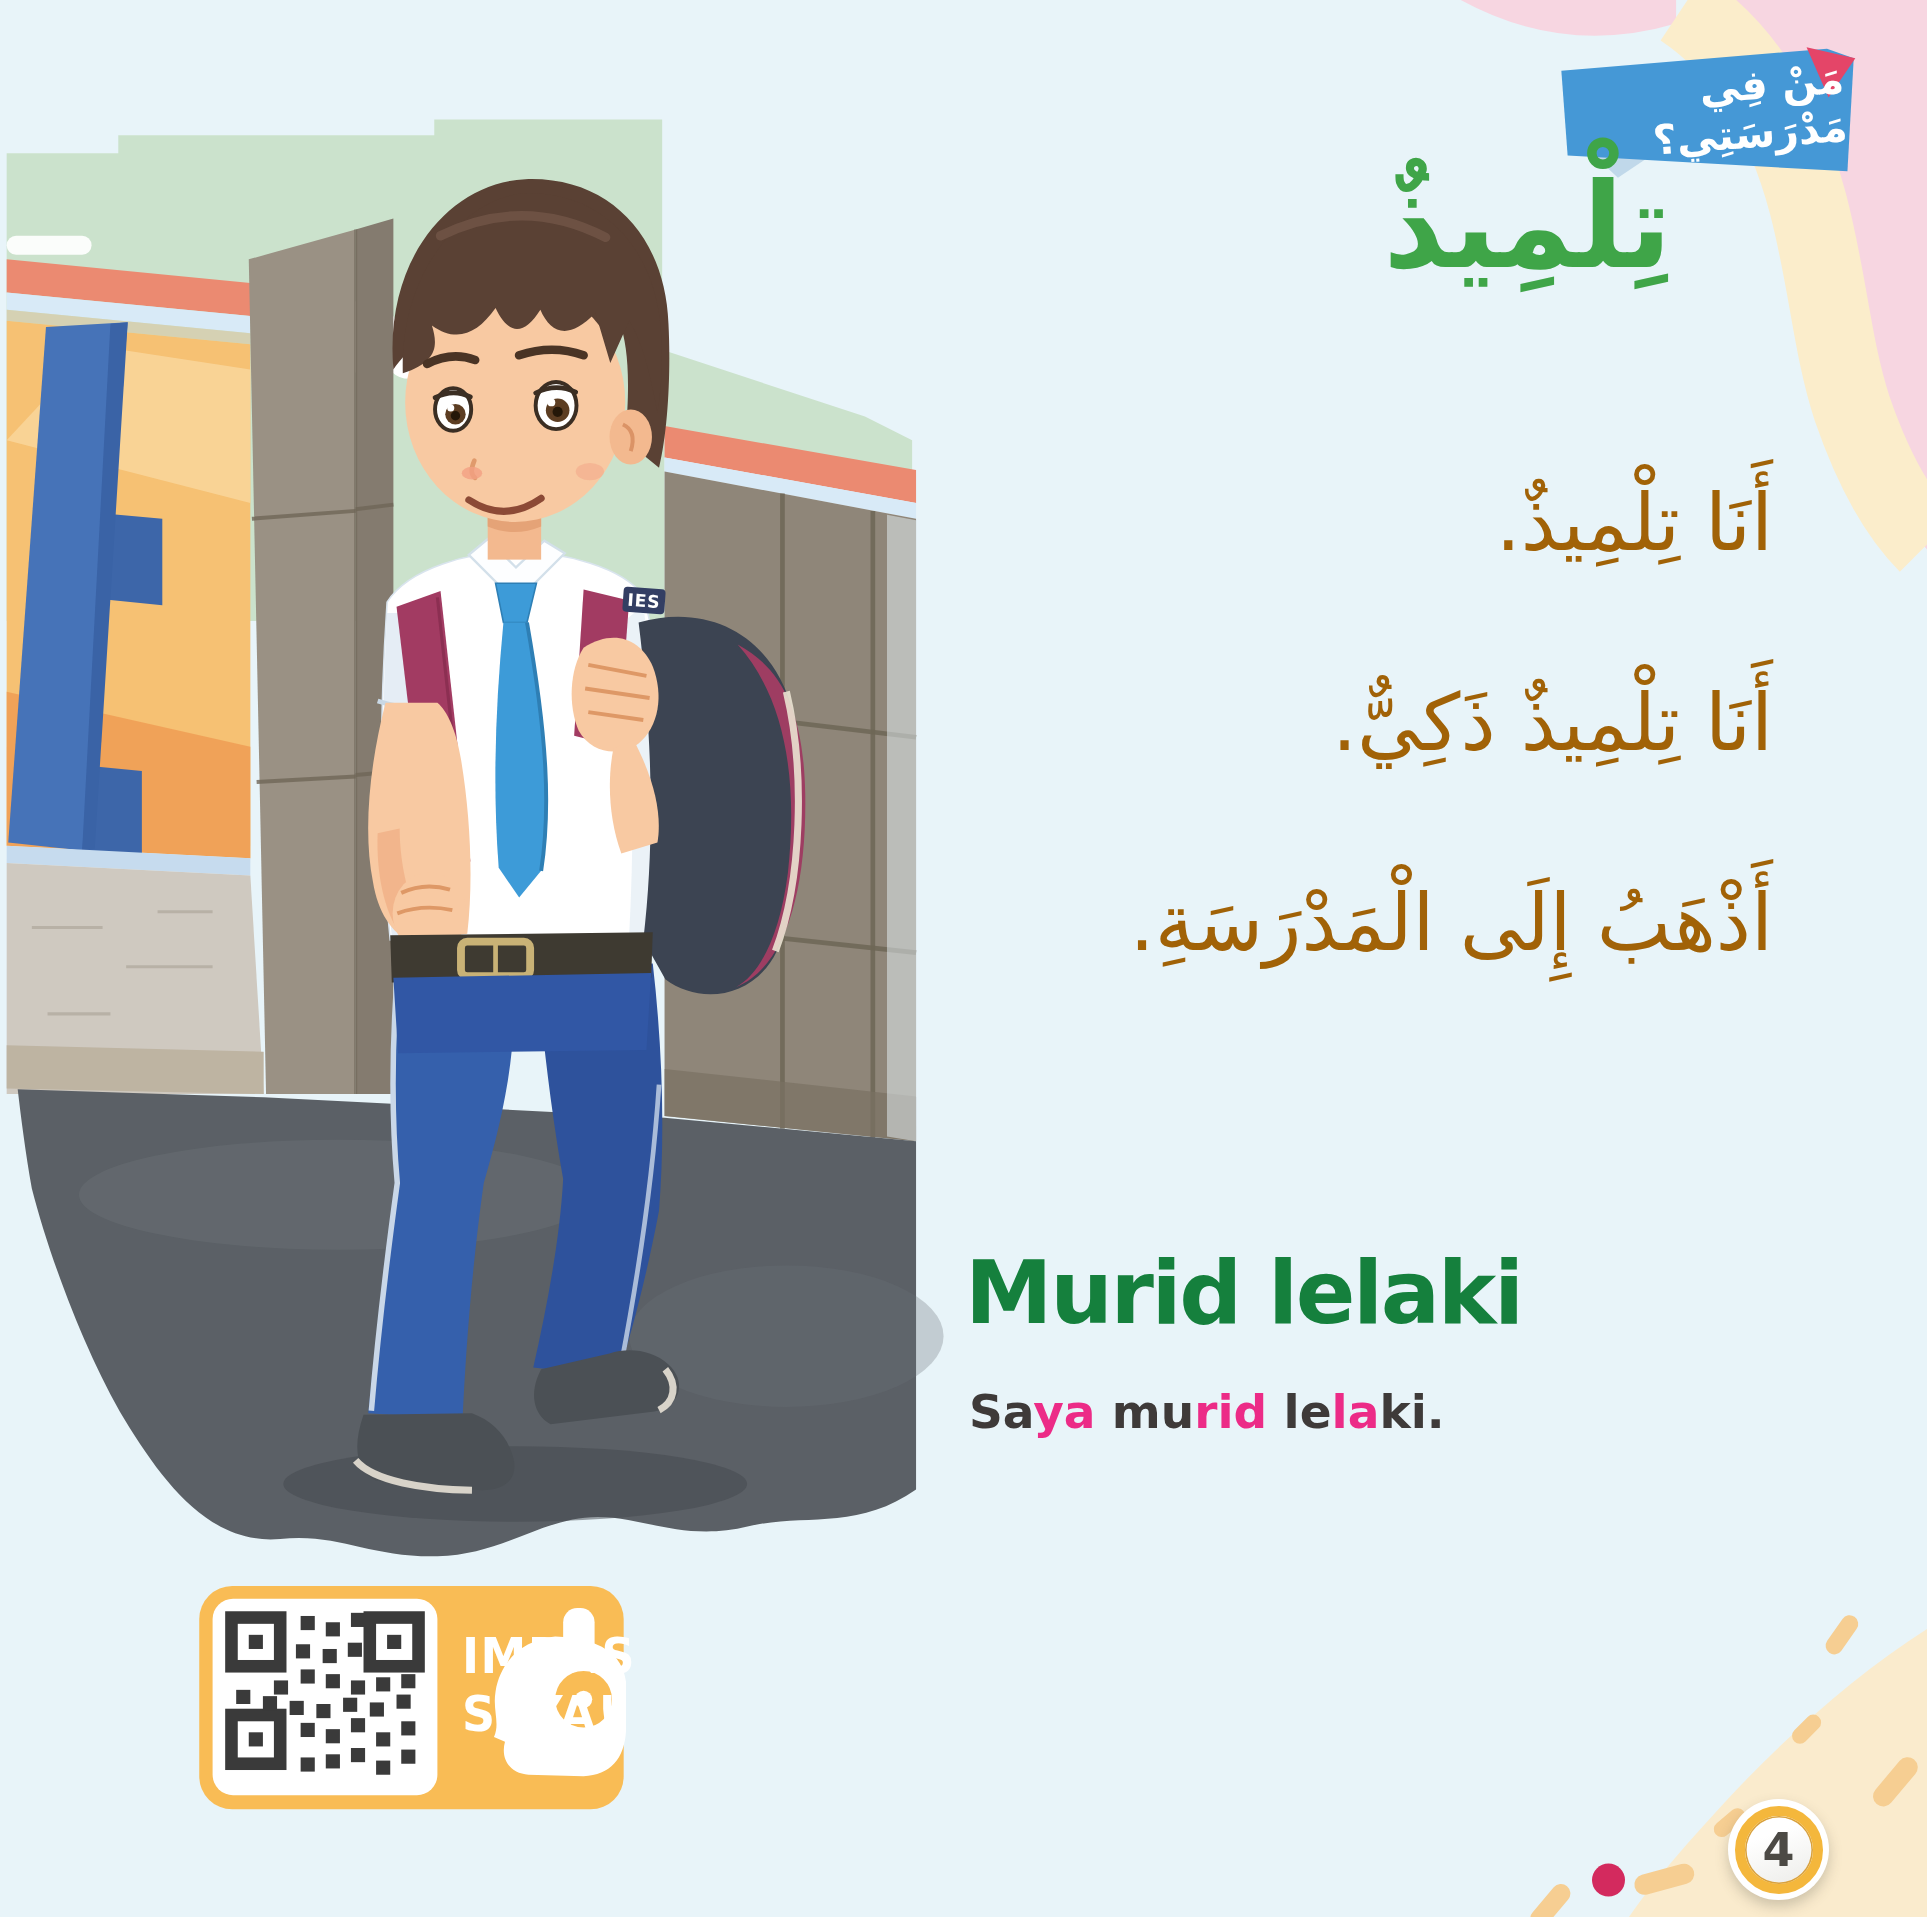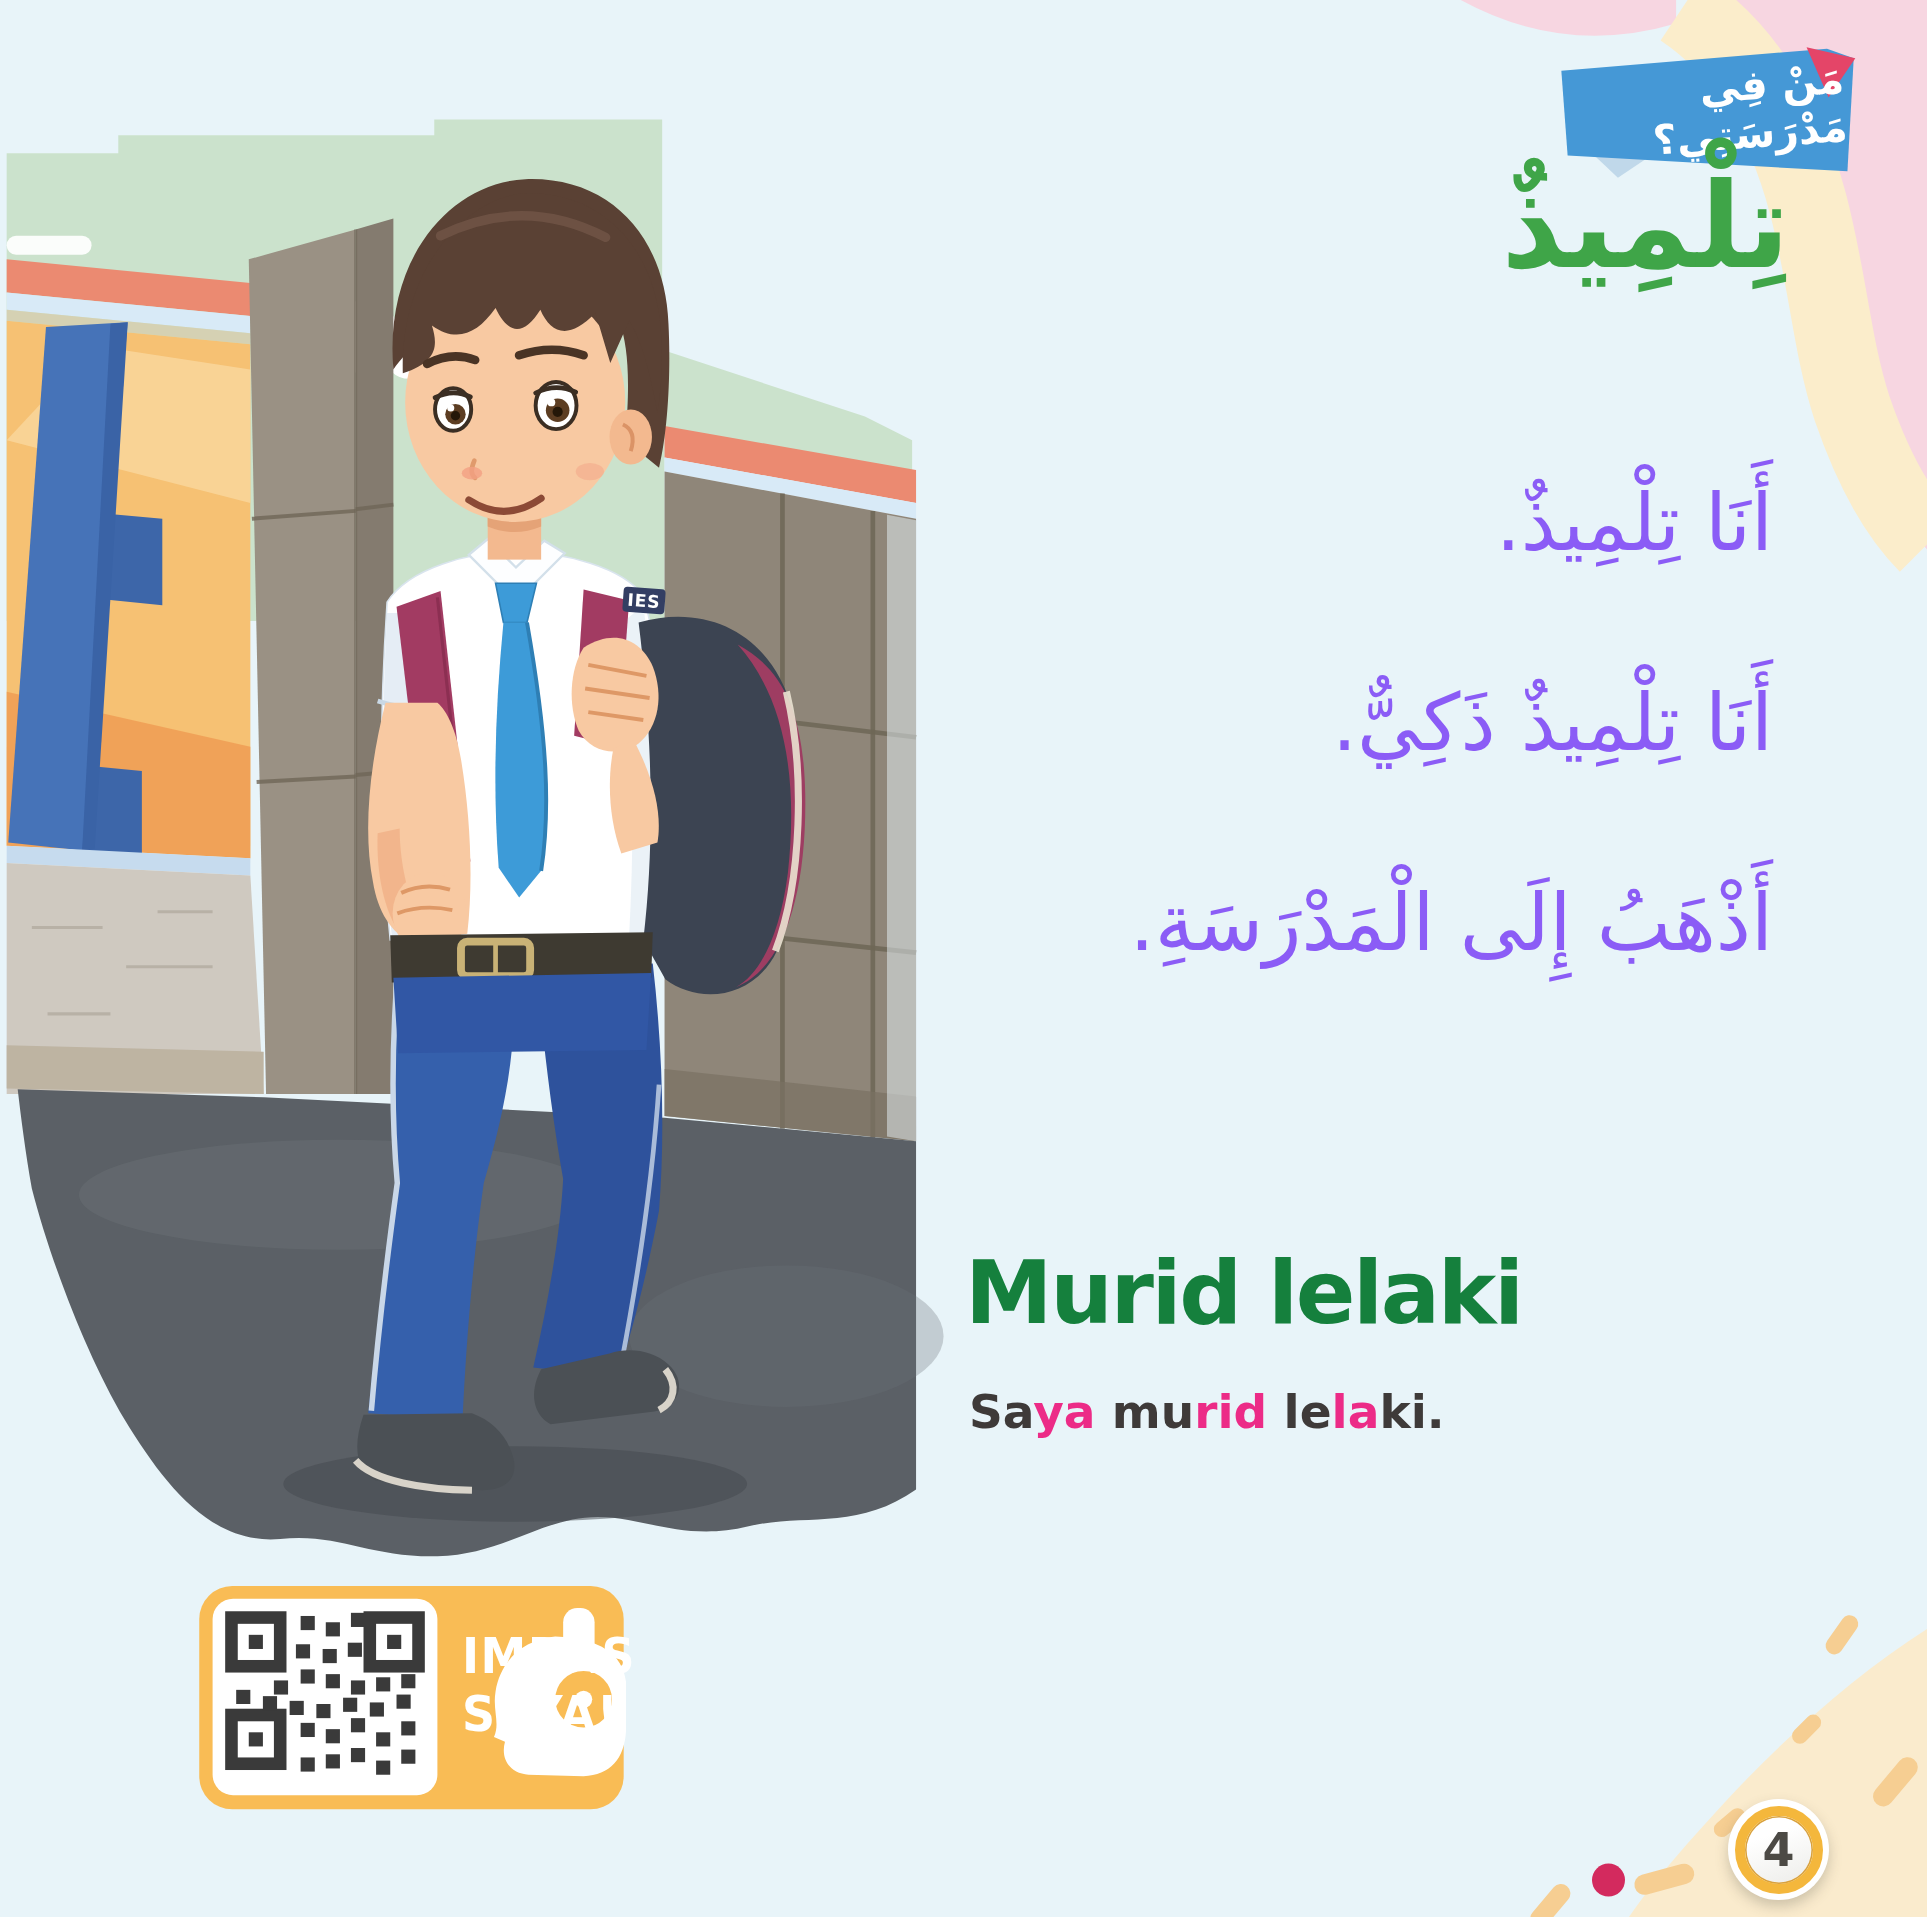--- a/index.html
+++ b/index.html
@@ -12,27 +12,27 @@
   
   .banner-text{
     left:1563px;top:66px;width:283px;height:93px;
     display:flex;align-items:center;justify-content:center;
     font-size:41px;font-weight:bold;color:#ffffff;direction:rtl;
     transform:rotate(-4.2deg);transform-origin:center;
     font-family:"DejaVu Sans",sans-serif;
   }
   
   .keyword{
-    left:1492px;top:132px;width:307px;text-align:center;direction:rtl;
+    left:1374px;top:132px;width:307px;text-align:center;direction:rtl;
     font-size:118px;line-height:1.6;color:#3FA548;font-weight:bold;
   }
   
   .ar-lines{
     left:904px;top:423px;width:869px;direction:rtl;
-    font-size:79px;line-height:200px;color:#8b5cf6;text-align:right;
+    font-size:79px;line-height:200px;color:#a16207;text-align:right;
   }
   .ar-line{white-space:nowrap;}
   
   .malay-heading{
     left:965px;top:1241px;width:865px;
     font-size:88px;font-weight:bold;color:#15803d;letter-spacing:-2.4px;
   }
   .malay-lines{
     left:965px;top:1354px;width:943px;
     font-size:47px;font-weight:bold;color:#3E3A39;line-height:107px;

